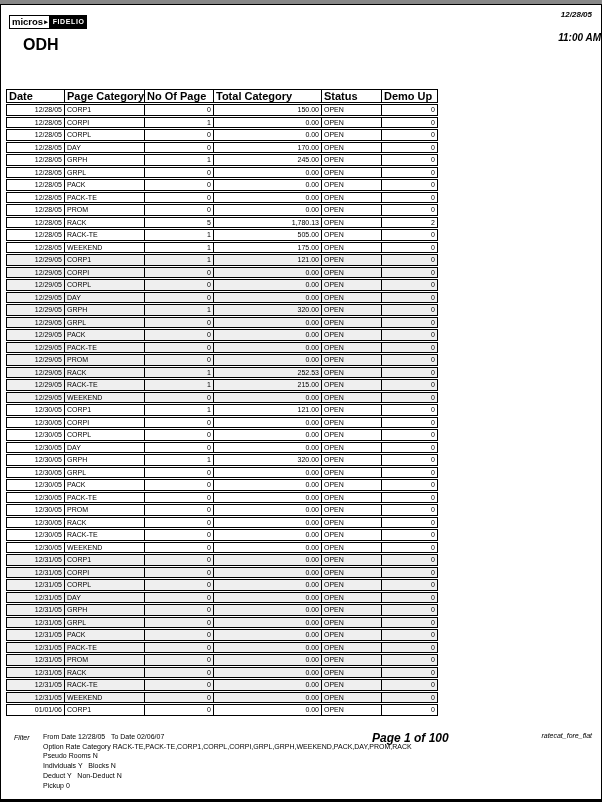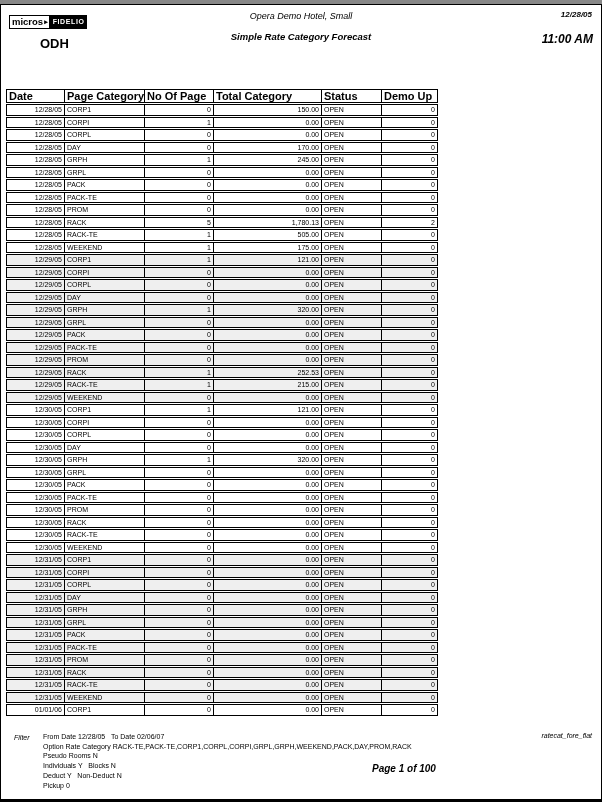--- a/index.html
+++ b/index.html
@@ -12,62 +12,60 @@
   .logo { position:absolute; left:8px; top:10px; display:flex; height:14px; }
   .logo-micros {
     background:#fff; border:1px solid #000; font-weight:bold; font-size:9.5px;
     line-height:12px; padding:0 1px 0 2px; box-sizing:border-box; display:flex; align-items:center;
   }
   .logo-arrow { font-size:7px; line-height:12px; margin-left:1px; }
   .logo-fidelio {
     background:#000; color:#fff; font-weight:bold; font-size:7px;
     line-height:14px; padding:0 3px; letter-spacing:0.6px;
   }
-  .prop-code { position:absolute; left:39px; top:31px; font-weight:bold; font-size:13px; }
+  .prop-code { position:absolute; left:22px; top:31px; font-weight:bold; font-size:16px; }
   .title1 { position:absolute; left:0; right:0; top:6px; text-align:center; font-style:italic; font-size:9px; }
   .title2 { position:absolute; left:0; right:0; top:26px; text-align:center; font-style:italic; font-weight:bold; font-size:9.5px; }
   .print-date { position:absolute; right:9px; top:5px; font-weight:bold; font-style:italic; font-size:8px; }
-  .print-time { position:absolute; right:8px; top:27px; font-weight:bold; font-style:italic; font-size:12px; }
+  .print-time { position:absolute; right:0; top:27px; font-weight:bold; font-style:italic; font-size:10px; }
   
   .table-wrap { position:absolute; left:5px; top:83px; }
   table { border-collapse:separate; border-spacing:0 1px; table-layout:fixed; width:432px; }
   th, td {
     box-sizing:border-box; overflow:hidden; white-space:nowrap;
     border-top:1px solid #000; border-bottom:1px solid #000; border-right:1px solid #000;
     padding:0 2px; vertical-align:middle;
   }
   th:first-child, td:first-child { border-left:1px solid #000; }
   th { height:13px; font-size:11px; font-weight:bold; text-align:left; }
   td { height:9.5px; font-size:7px; line-height:9.5px; }
   .r { text-align:right; }
   .l { text-align:left; }
   tr.shaded td { background:#efefef; }
   
   .filter-label { position:absolute; left:13px; top:729px; font-style:italic; font-size:7px; }
   .filter-lines { position:absolute; left:42px; top:727px; font-size:7px; line-height:9.7px; }
   .filter-lines div { white-space:pre; }
-  .page-label { position:absolute; left:371px; top:758px; font-weight:bold; font-style:italic; font-size:10px; }
+  .page-label { position:absolute; left:371px; top:726px; font-weight:bold; font-style:italic; font-size:12px; }
   .report-id { position:absolute; right:9px; top:727px; font-style:italic; font-size:7px; }
   .bottom-bar { position:absolute; left:0; right:0; bottom:0; height:6px; background:#000; }
 </style>
 </head>
 <body>
 
 <div class="page">
 
   <div class="logo">
     <span class="logo-micros">
       <span>micros</span>
       <span class="logo-arrow">▸</span>
     </span>
     <span class="logo-fidelio">FIDELIO</span>
   </div>
   <div class="prop-code">ODH</div>
-  <div class="title1">Opera Demo Hotel, Small</div>
-  <div class="title2">Simple Rate Category Forecast</div>
   <div class="print-date">12/28/05</div>
   <div class="print-time">11:00 AM</div>
 
   <div class="table-wrap">
     <table>
       <colgroup>
         <col style="width:59px">
           <col style="width:80px">
           <col style="width:69px">
         <col style="width:108px">

